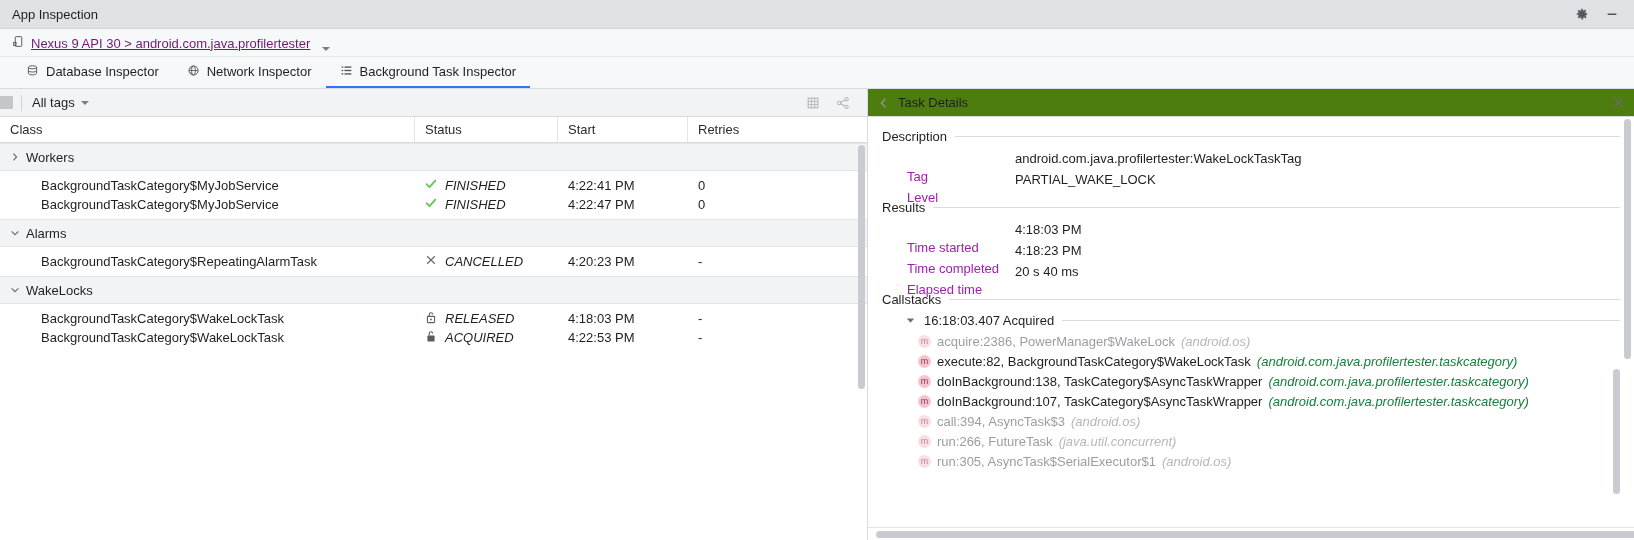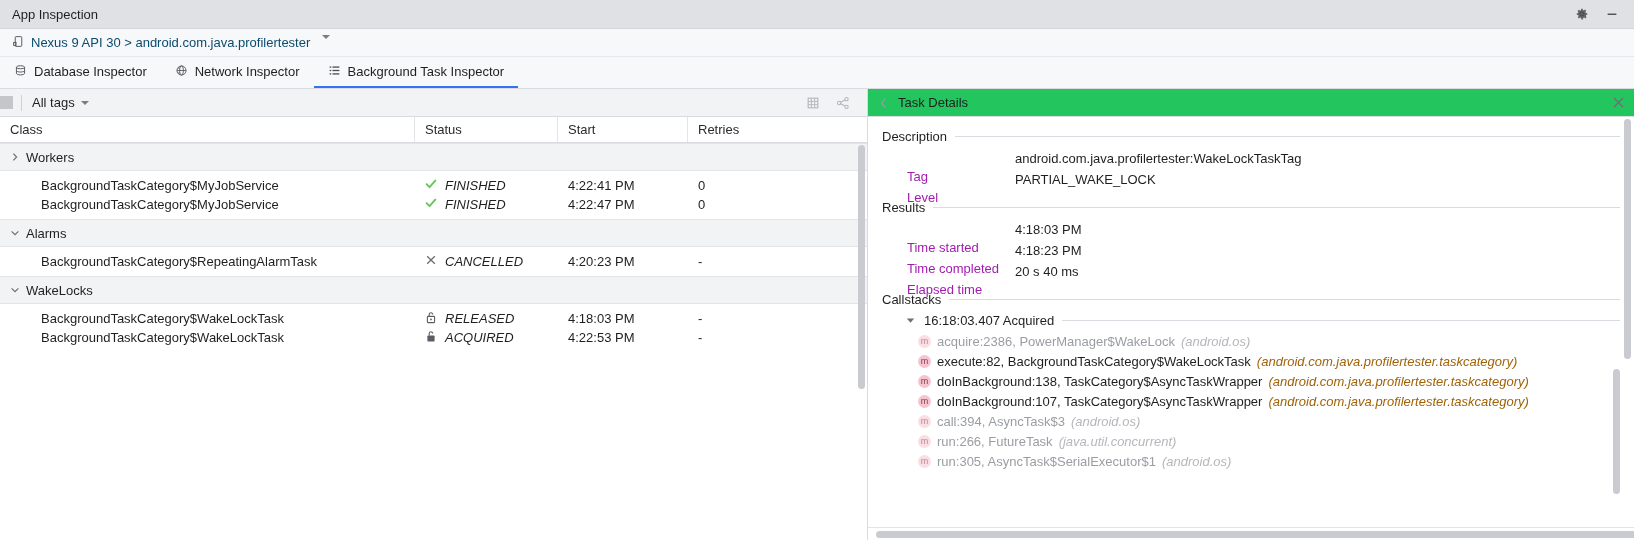--- a/index.html
+++ b/index.html
@@ -26,33 +26,33 @@
   .ticon { width: 16px; height: 16px; display: flex; align-items: center; justify-content: center; cursor: default; }
 
   
   .devicebar {
     height: 28px; min-height: 28px;
     background: #f7f8fa;
     display: flex; align-items: center;
     padding: 0 12px;
     border-bottom: 1px solid #e6e7eb;
   }
-  .device-chip { display: flex; align-items: flex-start; gap: 6px; font-size: 13px; color: #0c4a6e; }
+  .device-chip { display: flex; align-items: flex-end; gap: 6px; font-size: 13px; color: #701a75; text-decoration: underline; }
   .chevron-sm {
     display: inline-block; width: 0; height: 0;
     border-left: 4px solid transparent; border-right: 4px solid transparent;
     border-top: 4px solid #7a7d82; margin-left: 6px;
   }
 
   
   .tabbar {
     height: 32px; min-height: 32px;
     background: #f7f8fa;
     display: flex; align-items: stretch;
-    padding-left: 0;
+    padding-left: 12px;
     border-bottom: 1px solid #d9dbe0;
   }
   .tab {
     display: flex; align-items: center; gap: 7px;
     padding: 0 14px;
     font-size: 13px; color: #1f1f1f;
     border-bottom: 2px solid transparent;
     cursor: default;
   }
   .tab.active { border-bottom-color: #3573f0; }
@@ -110,21 +110,21 @@
 
   
   .vscroll-left {
     position: absolute; right: 2px; top: 2px; width: 7px; height: 244px;
     background: #c9cbd0; border-radius: 4px;
   }
 
   
   .rheader {
     height: 28px; min-height: 28px;
-    background: #22c55e;
+    background: #4d7c0f;
     display: flex; align-items: center;
     border-bottom: 1px solid #d9dbe0;
     padding-left: 8px; padding-right: 8px;
   }
   .back-icon { width: 16px; display: flex; align-items: center; justify-content: center; margin-right: 6px; }
   .rtitle { font-size: 13px; color: #1f1f1f; flex: 1; }
   .close-x { width: 16px; height: 16px; display: flex; align-items: center; justify-content: center; color: #5a5d63; font-size: 14px; }
 
   .rbody { flex: 1; position: relative; overflow: hidden; padding: 12px 14px 0 14px; }
   .section-title-row { display: flex; align-items: center; gap: 8px; margin-bottom: 4px; }
@@ -141,21 +141,21 @@
   .cs-twisty { width: 12px; display: flex; align-items: center; justify-content: center; }
   .cs-group-label { font-size: 13px; color: #1f1f1f; white-space: nowrap; }
 
   .cs-frame {
     display: flex; align-items: center; gap: 6px;
     height: 20px; font-size: 13px; padding-left: 36px; white-space: nowrap;
   }
   .cs-frame.dim { color: #9a9da3; }
   .cs-frame.dim .pkg { color: #b4b7bc; }
   .cs-frame.bright { color: #1f1f1f; }
-  .cs-frame.bright .pkg { color: #a16207; }
+  .cs-frame.bright .pkg { color: #15803d; }
   .pkg { font-style: italic; }
   .m-icon {
     width: 13px; height: 13px; border-radius: 50%;
     background: #f7c3cf; color: #7d4150;
     font-size: 9px; display: flex; align-items: center; justify-content: center;
     flex: 0 0 auto;
   }
   .m-icon.dim { background: #fbdde4; color: #b58c96; }
 
   

